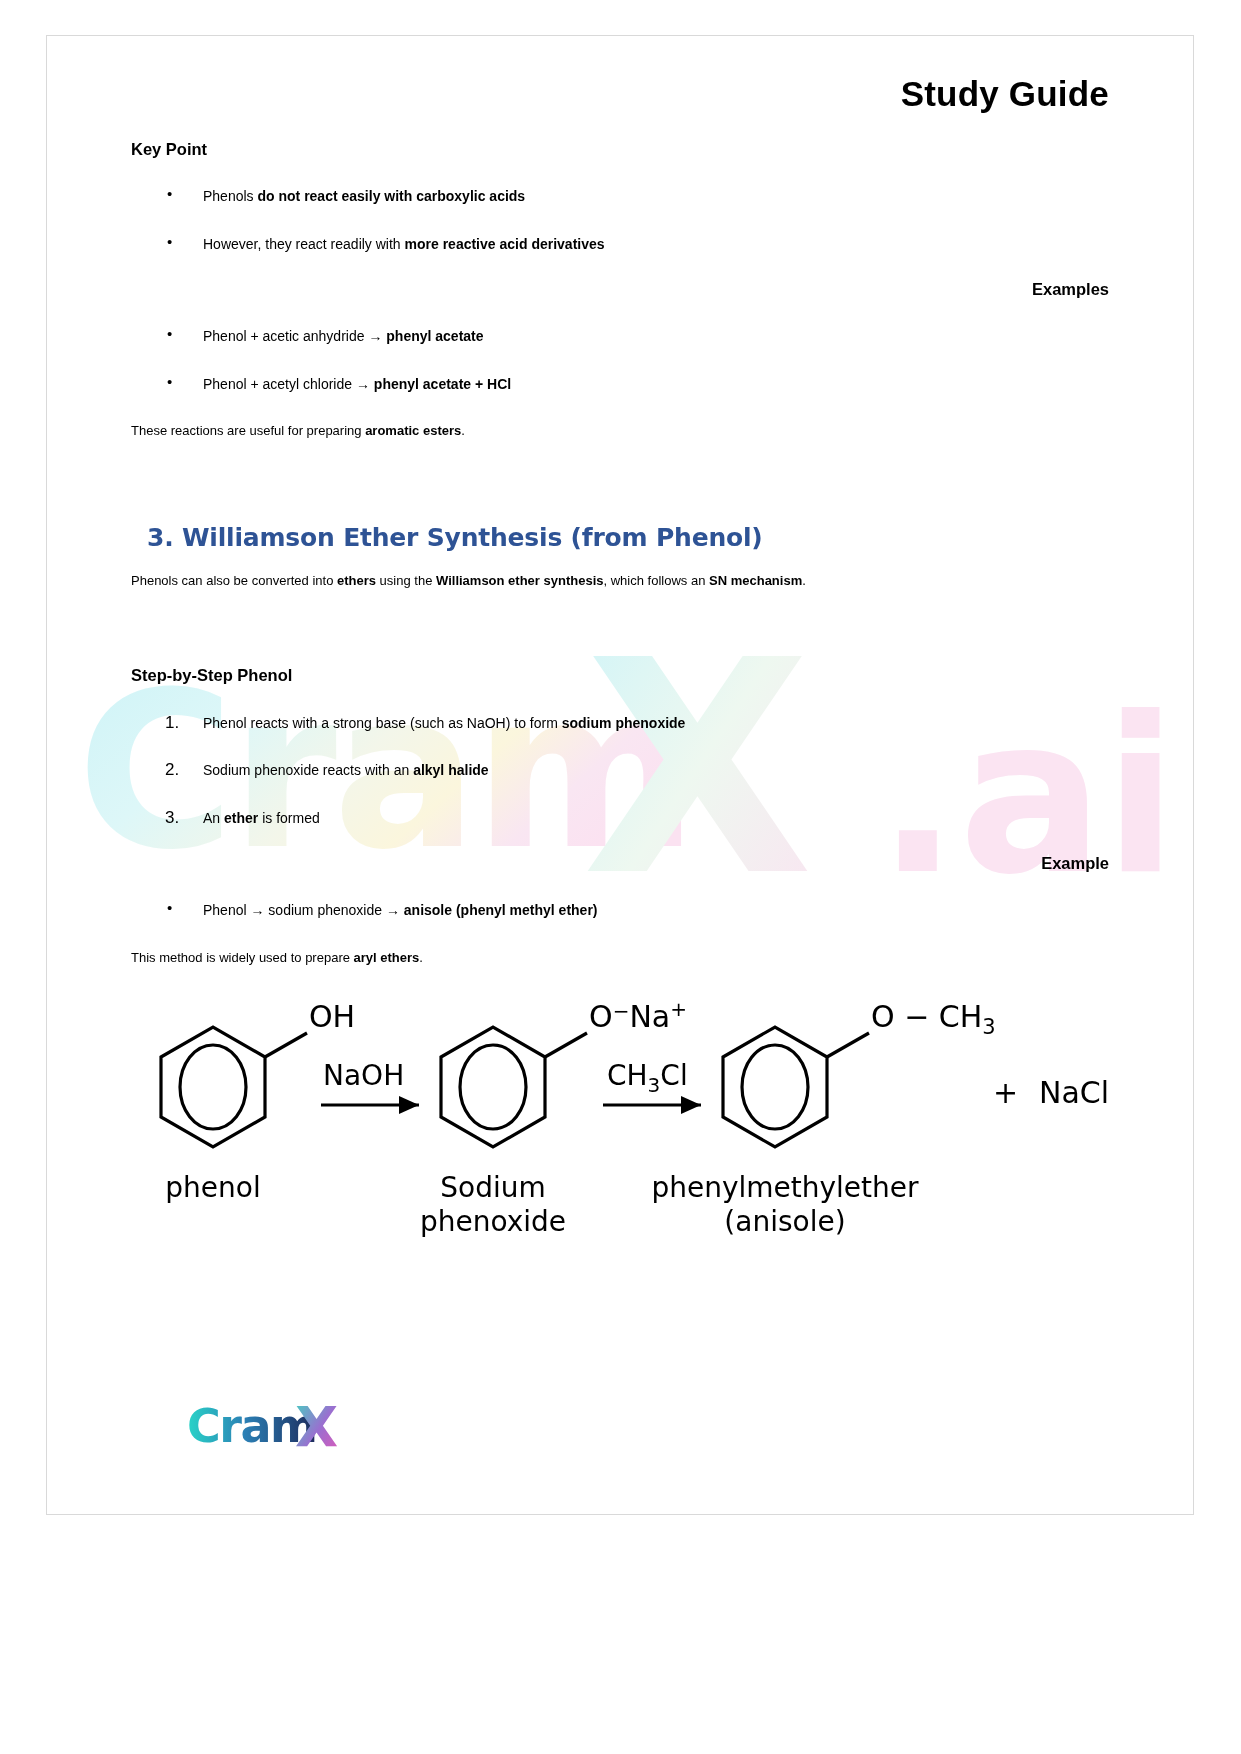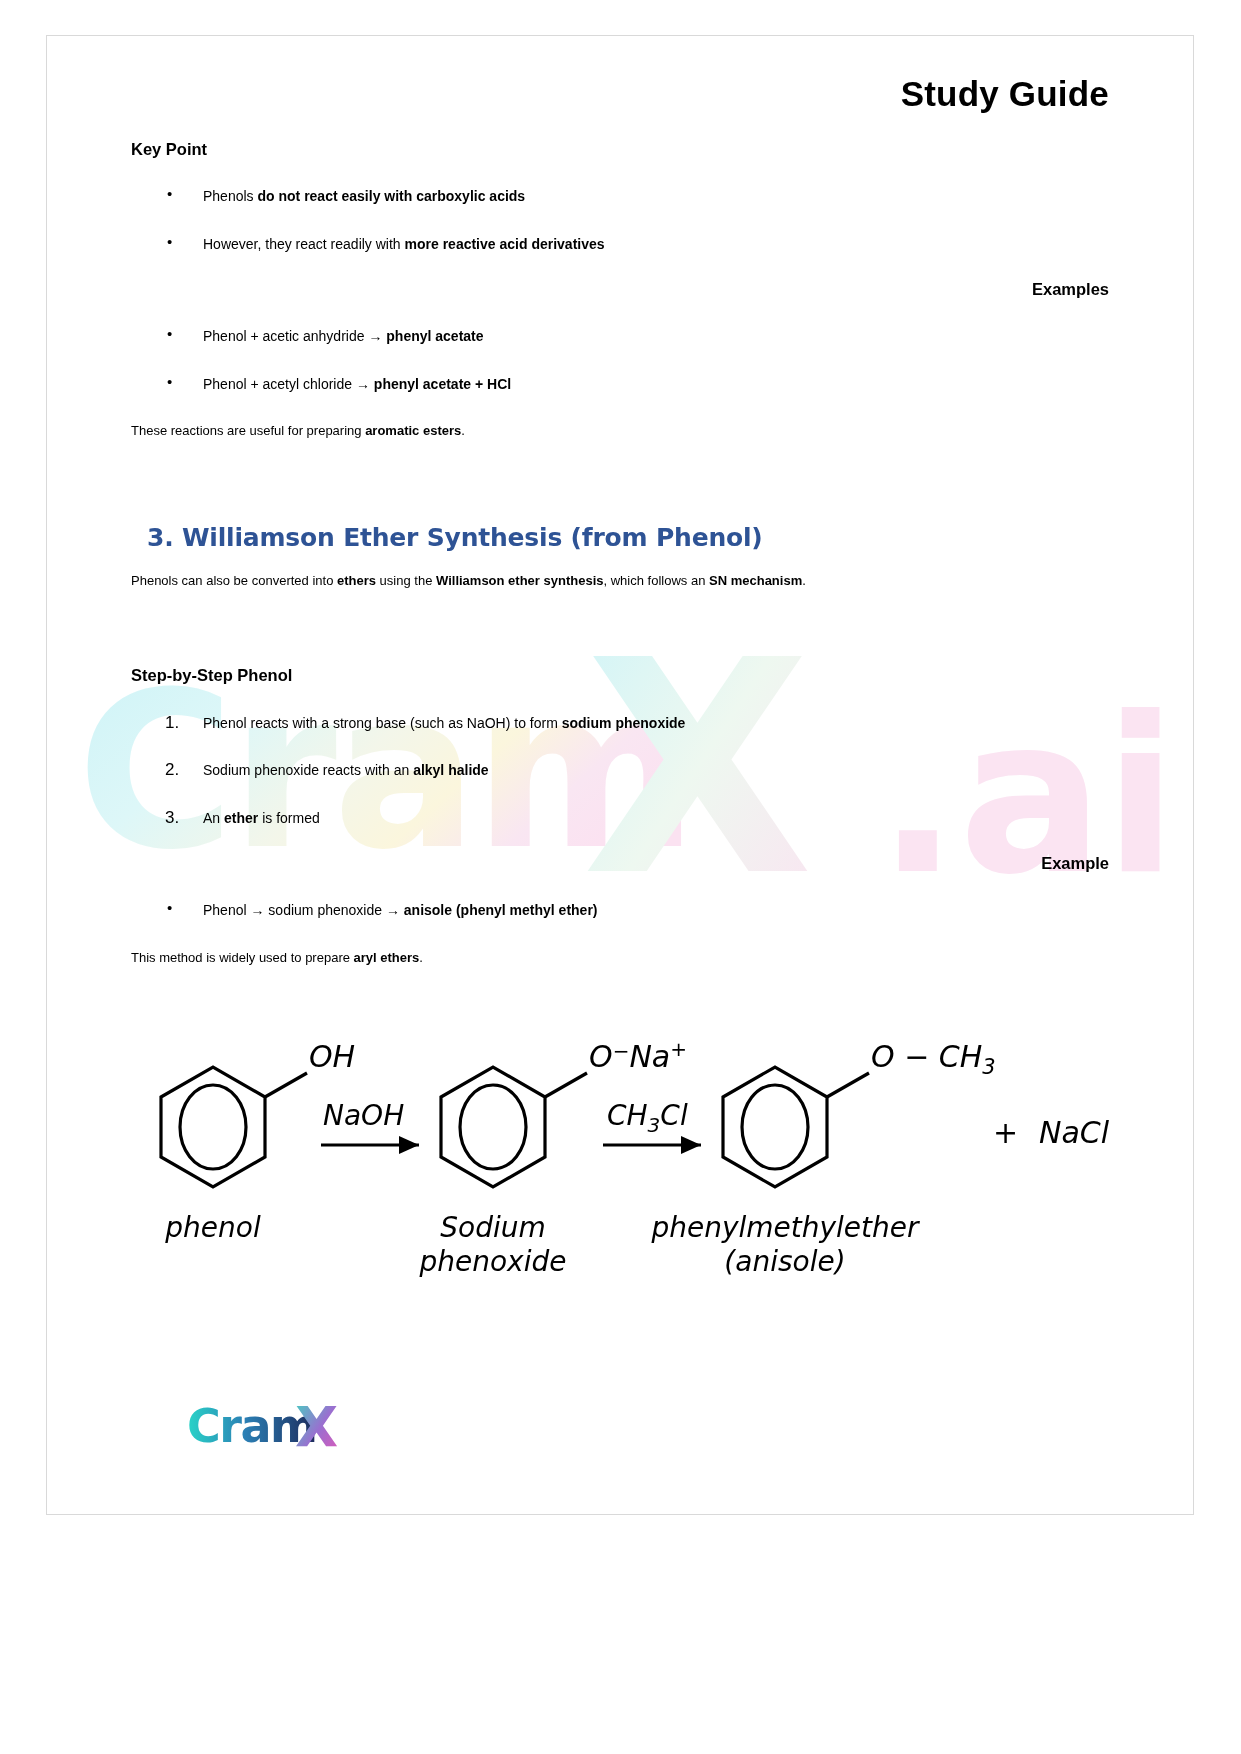--- a/index.html
+++ b/index.html
@@ -123,25 +123,24 @@
     color: #2e5395;
     margin: 16px;
     letter-spacing: -0.2px;
     font-family: "DejaVu Sans", sans-serif;
   }
 
   
   .scheme {
     position: relative;
     z-index: 2;
-    margin-top: 64px;
+    margin-top: 24px;
     margin-left: 10px;
     width: 980px;
     height: 260px;
-    font-style: italic;
   }
   .scheme svg { display: block; }
 
   
   .footer-logo {
     position: absolute;
     left: 140px;
     bottom: 62px;
     z-index: 3;
     display: flex;

